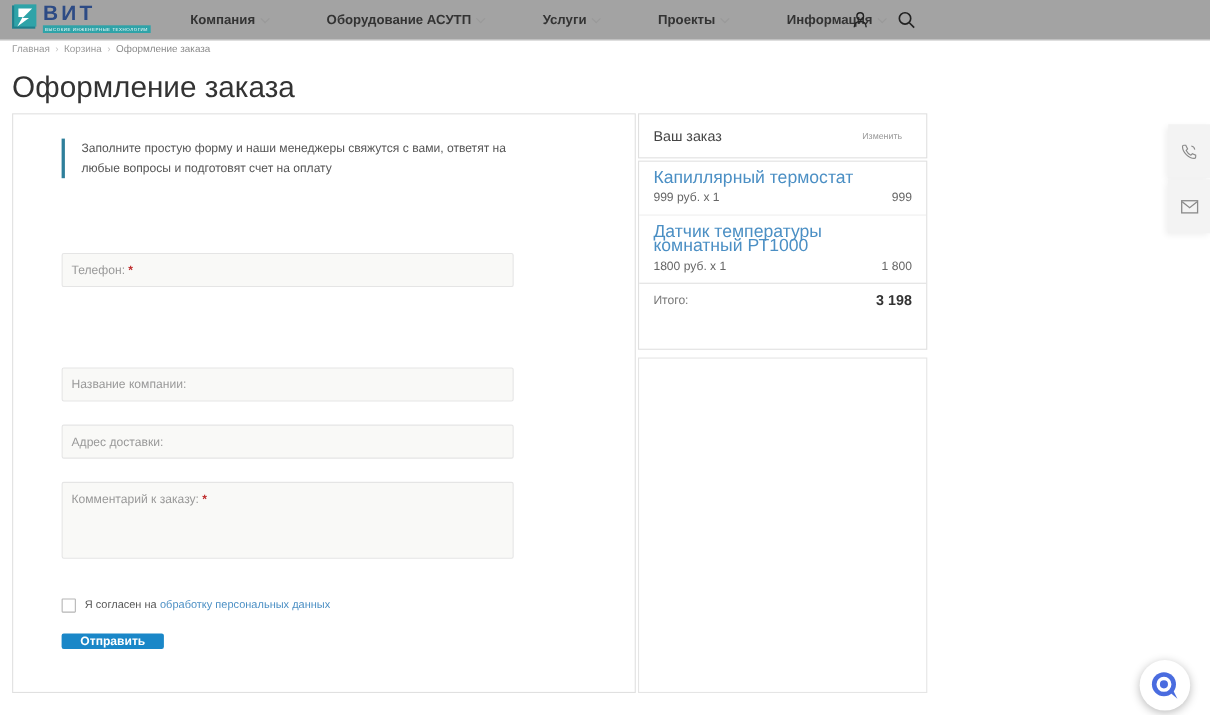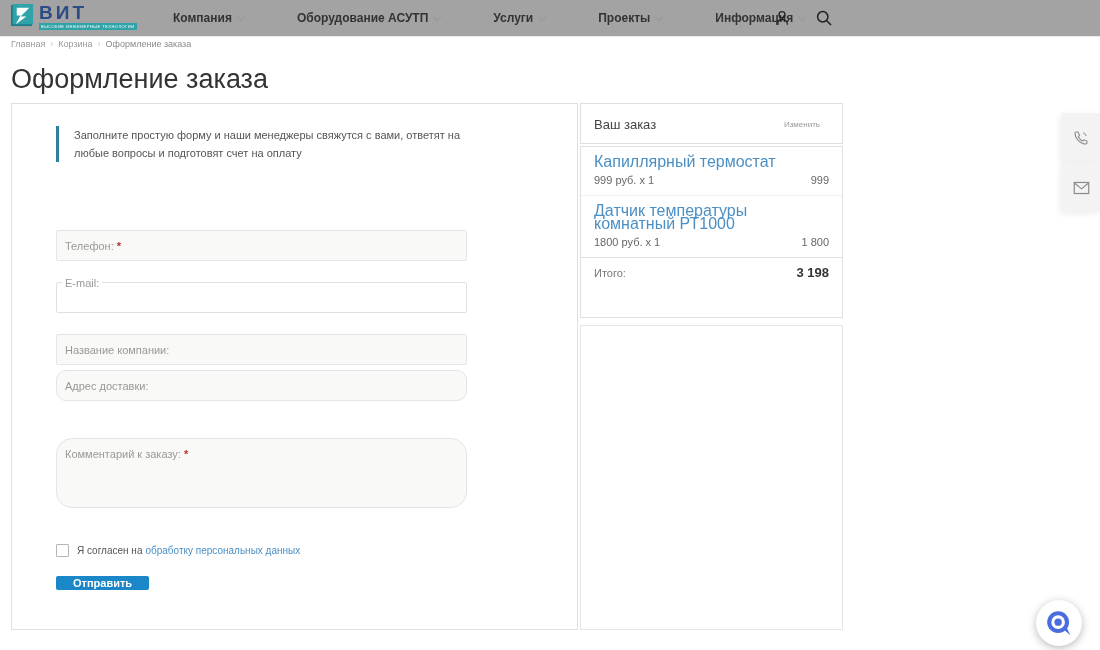--- a/index.html
+++ b/index.html
@@ -30,21 +30,21 @@
   .left-panel{position:absolute;left:11px;top:103px;width:567px;height:527px;border:1px solid #e0e0e0;background:#fff;box-sizing:border-box;}
   .intro{position:absolute;left:44px;top:22px;display:flex;}
   .intro-bar{width:3px;background:#2e7f9b;margin-right:15px;flex:0 0 3px;}
   .intro-text{font-size:11px;color:#555;line-height:1.65;width:398px;}
   .field{position:absolute;left:44px;width:411px;height:31px;background:#f9f9f7;border:1px solid #e5e5e5;border-radius:2px;box-sizing:border-box;}
   .field input{position:absolute;left:0;top:0;width:100%;height:100%;border:none;background:transparent;outline:none;padding:0 8px;font-size:12px;box-sizing:border-box;font-family:"Liberation Sans",sans-serif;}
   .field-label{position:absolute;left:8px;top:50%;transform:translateY(-50%);font-size:11px;color:#999;pointer-events:none;white-space:nowrap;}
   .req{color:#bf2e2e;font-weight:bold;margin-left:3px;}
   .field.outlined{background:#fff;border:1px solid #e0e0e0;}
   .field.outlined .field-label{top:-6px;transform:none;background:#fff;padding:0 3px;left:5px;}
-  .field.area{height:70px;border-radius:16px;}
+  .field.area{height:70px;}
   .field.area .field-label{top:9px;transform:none;}
   .field.area textarea{position:absolute;left:0;top:0;width:100%;height:100%;border:none;background:transparent;outline:none;padding:26px 8px 6px;font-size:12px;box-sizing:border-box;resize:none;font-family:"Liberation Sans",sans-serif;}
   .consent{position:absolute;left:44px;top:440px;display:flex;align-items:center;font-size:10px;color:#555;}
   .checkbox{width:11px;height:11px;border:1px solid #b5b5b5;background:#fff;border-radius:1px;margin-right:8px;cursor:pointer;flex:0 0 11px;}
   .consent-link{color:#4b8fc4;cursor:pointer;margin-left:3px;}
   .submit-btn{position:absolute;left:44px;top:472px;background:#1a87c8;color:#fff;border:none;font-size:11px;font-weight:bold;padding:0 17px;height:14px;border-radius:2px;cursor:pointer;font-family:"Liberation Sans",sans-serif;}
   
   .order-head{position:absolute;left:580px;top:103px;width:263px;height:41px;border:1px solid #e0e0e0;background:#fff;box-sizing:border-box;}
   .order-title{position:absolute;left:13px;top:50%;transform:translateY(-50%);font-size:13px;color:#444;}
   .order-edit{position:absolute;right:22px;top:50%;transform:translateY(-50%);font-size:8px;color:#999;cursor:pointer;}
@@ -126,31 +126,27 @@
     <div class="intro-bar"></div>
     <div class="intro-text">Заполните простую форму и наши менеджеры свяжутся с вами, ответят на любые вопросы и подготовят счет на оплату</div>
   </div>
 
 
   <div class="field" style="top:126px;">
     <input type="text" style="">
     <span class="field-label"><span>Телефон:</span><span class="req">*</span></span>
   </div>
 
-  <div class="field outlined" style="top:178px;">
-    <input type="text" style="">
-    <span class="field-label"><span>E-mail:</span></span>
-  </div>
 
   <div class="field" style="top:230px;">
     <input type="text" style="">
     <span class="field-label"><span>Название компании:</span></span>
   </div>
 
-  <div class="field" style="top:266px;border-radius:10px;">
+  <div class="field" style="top:282px;">
     <input type="text" style="">
     <span class="field-label"><span>Адрес доставки:</span></span>
   </div>
 
   <div class="field area" style="top:334px;">
     <textarea style=""></textarea>
     <span class="field-label"><span>Комментарий к заказу:</span><span class="req">*</span></span>
   </div>
 
   <div class="consent">

